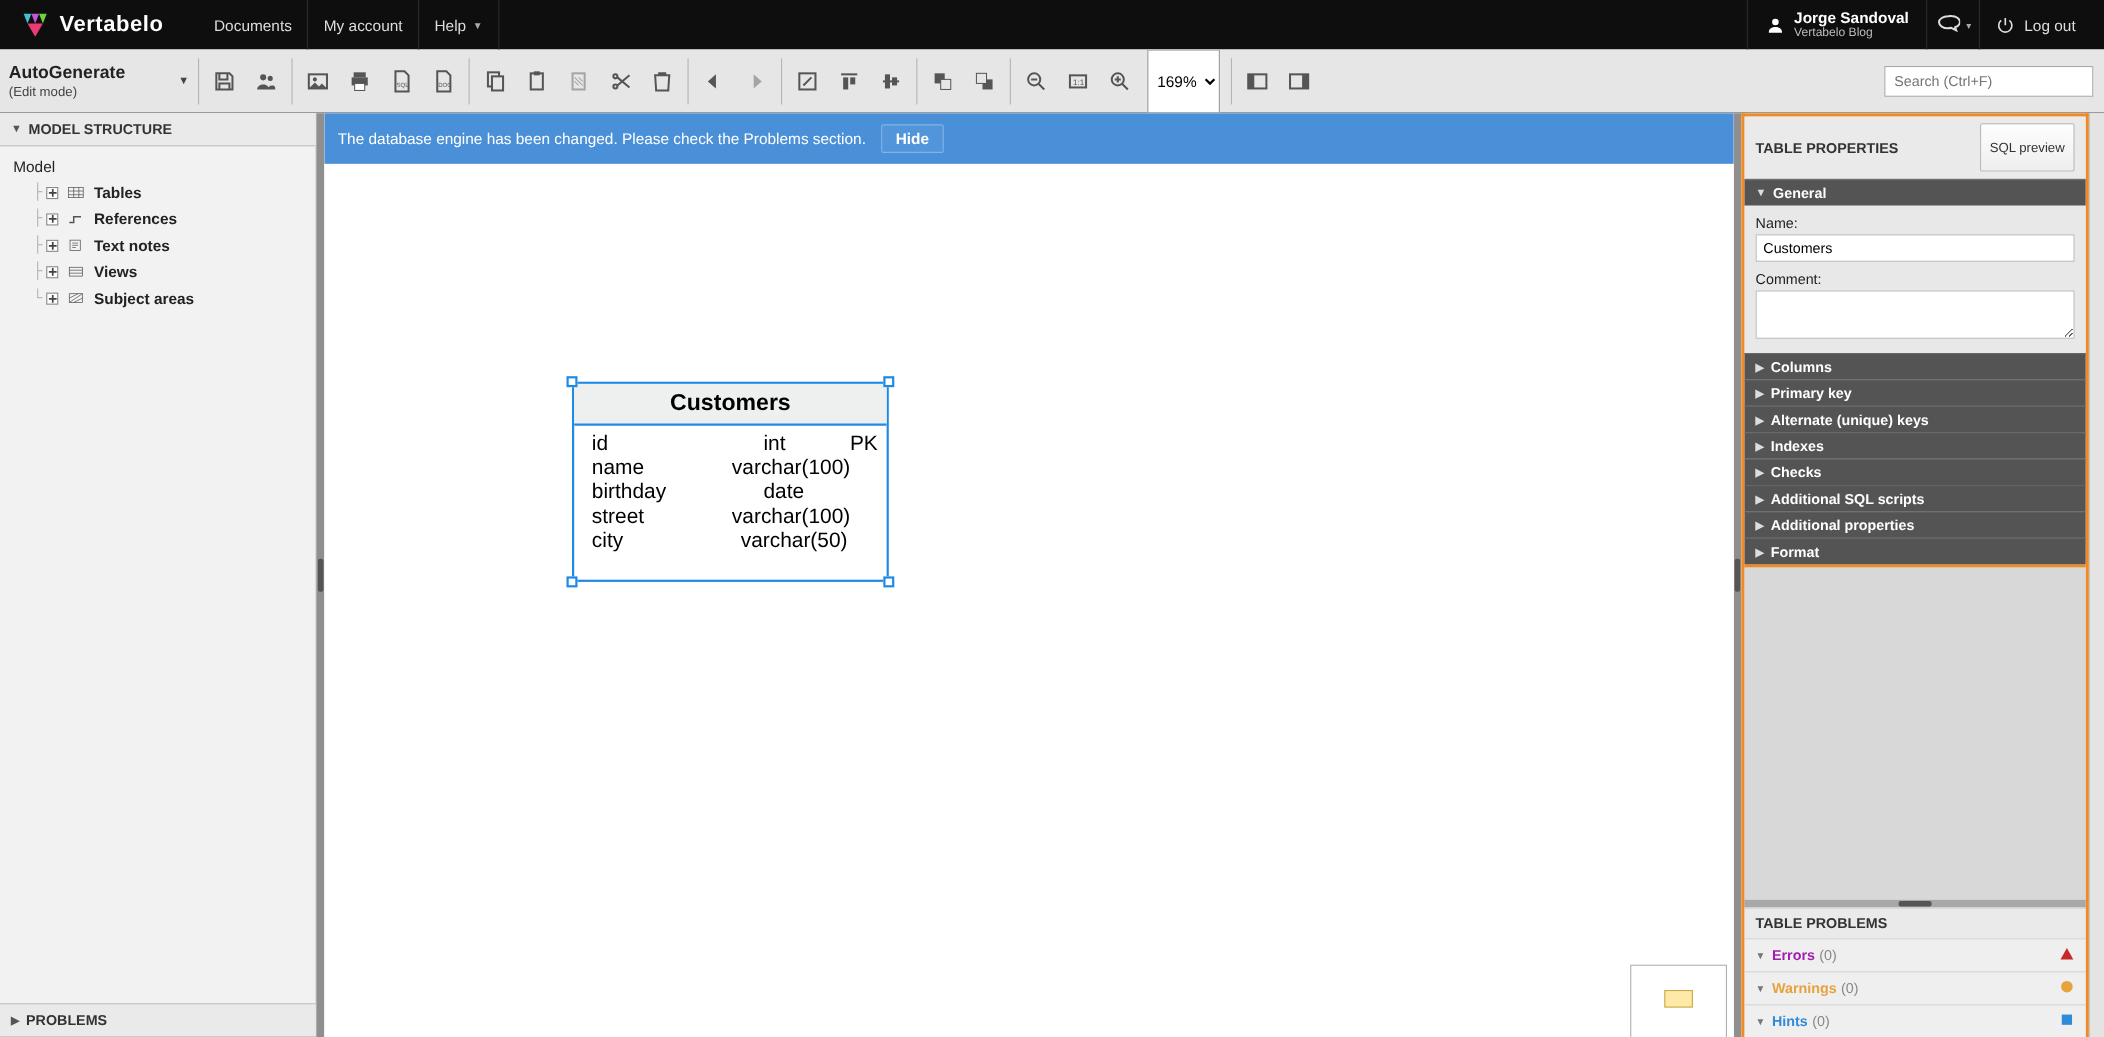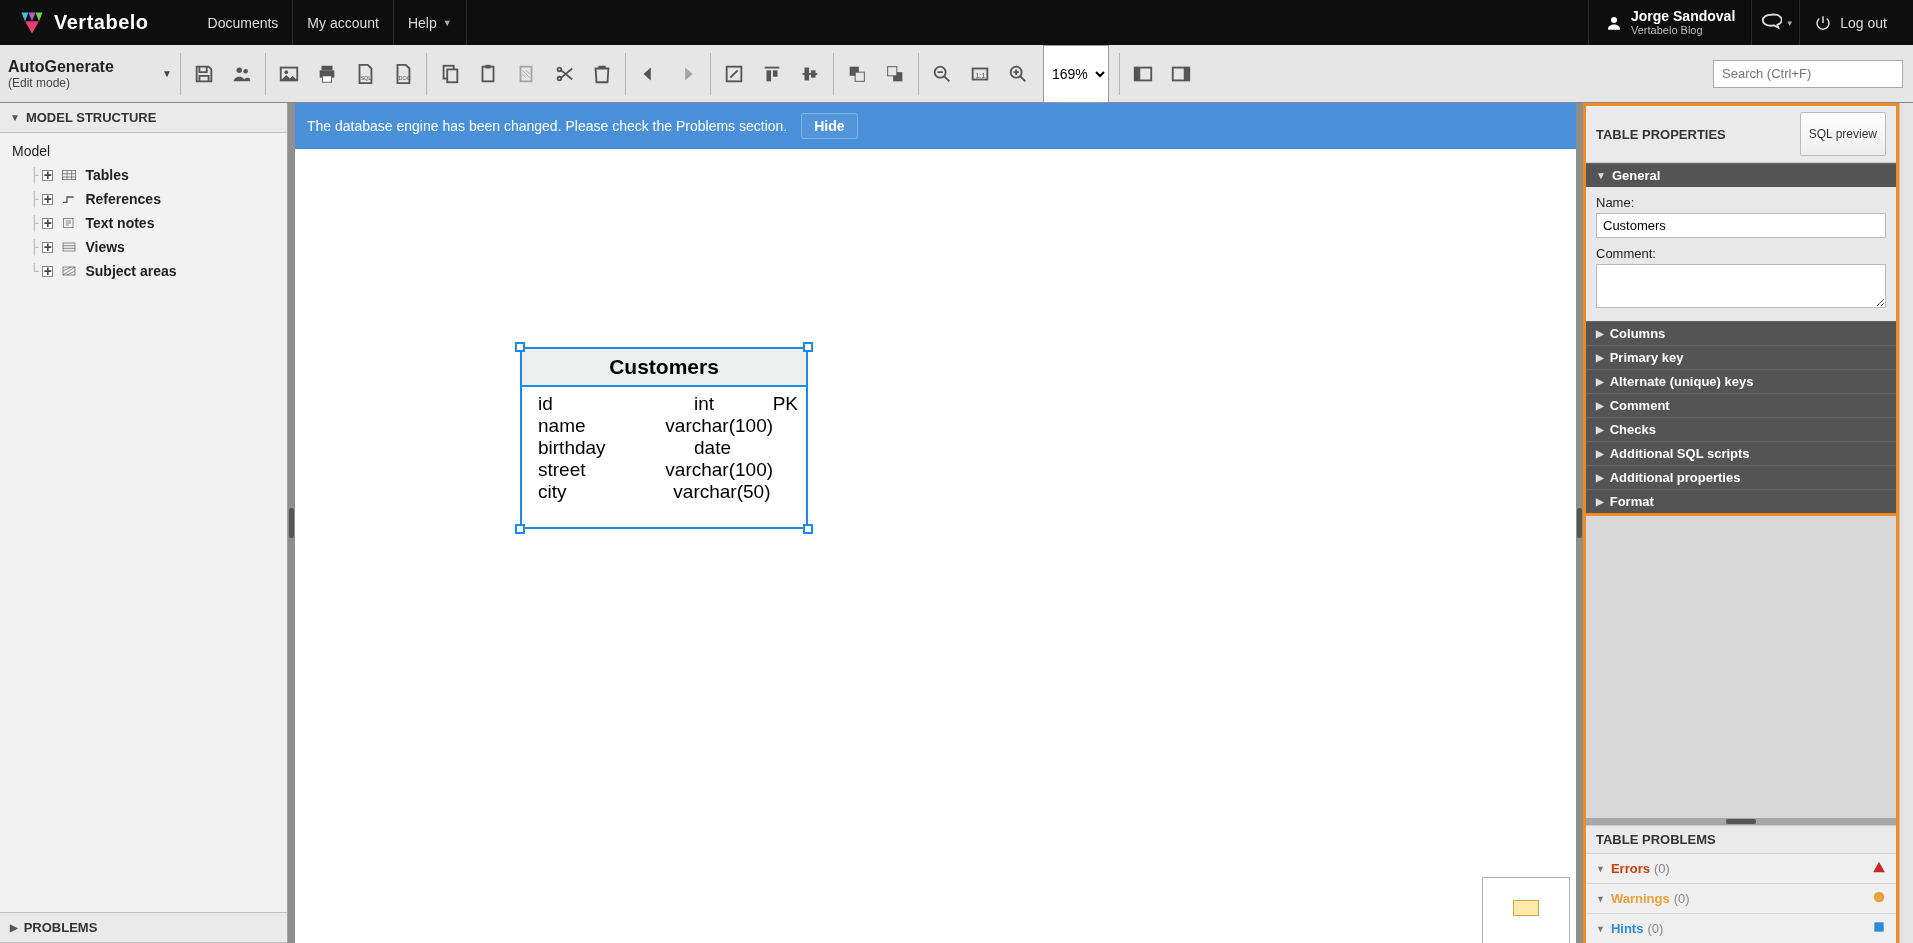--- a/index.html
+++ b/index.html
@@ -1,19 +1,19 @@
 <!DOCTYPE html>
 <html><head>
 <meta charset="utf-8">
 <style>
 * { box-sizing: border-box; margin: 0; padding: 0; }
 html, body { width: 100%; height: 100%; font-family: Arial, Helvetica, sans-serif; font-size: 13px; overflow: hidden; background: #fff; }
 
 
-.topbar { background: #0e0e0e; height: 45px; display: flex; align-items: center; color: #fff; padding: 0 12px 0 0; gap: 13px; }
+.topbar { background: #0e0e0e; height: 45px; display: flex; align-items: center; color: #fff; padding: 0 12px 0 0; }
 .logo { display: flex; align-items: center; padding: 0 18px; height: 100%; cursor: pointer; }
 .logo svg { width: 28px; height: 28px; margin-right: 8px; }
 .logo-text { font-size: 20px; font-weight: bold; letter-spacing: 0.5px; }
 .topnav { display: flex; margin-left: 14px; height: 100%; }
 .topnav-item { display: flex; align-items: center; padding: 0 14px; color: #ddd; font-size: 14px; border-right: 1px solid #2a2a2a; cursor: pointer; }
 .caret-down { font-size: 9px; margin-left: 6px; color: #aaa; }
 .topbar-right { margin-left: auto; display: flex; align-items: flex-start; height: 100%; }
 .user-block { display: flex; align-items: center; padding: 0 16px; border-left: 1px solid #2a2a2a; height: 100%; cursor: pointer; }
 .user-lines { margin-left: 8px; line-height: 1.1; }
 .user-name { font-weight: bold; font-size: 14px; color: #fff; }
@@ -90,21 +90,21 @@
 .text-input { width: 100%; padding: 4px 6px; border: 1px solid #bbb; font-size: 13px; background: #fff; margin-bottom: 8px; }
 .textarea { width: 100%; height: 44px; border: 1px solid #bbb; background: #fff; resize: both; }
 .right-panel .filler { flex: 1; background: #d8d8d8; }
 .h-splitter { height: 7px; background: #a8a8a8; display: flex; align-items: center; justify-content: center; cursor: row-resize; }
 .h-splitter .knob { width: 30px; height: 5px; background: #555; border-radius: 2px; }
 .problems-head { background: #eaeaea; padding: 6px 10px; font-weight: bold; font-size: 13px; color: #333; border-top: 1px solid #ccc; }
 .prob-row { display: flex; align-items: center; padding: 6px 10px; border-top: 1px solid #d5d5d5; font-size: 13px; background: #efefef; cursor: pointer; }
 .prob-row .toggle { font-size: 9px; margin-right: 6px; color: #777; }
 .prob-row .count { color: #888; margin-left: 4px; }
 .prob-row .badge { margin-left: auto; }
-.err-txt { color: #c2410c; font-weight: bold; } .warn-txt { color: #e8a23b; font-weight: bold; } .hint-txt { color: #2e8bd8; font-weight: bold; }
+.err-txt { color: #a21caf; font-weight: bold; } .warn-txt { color: #e8a23b; font-weight: bold; } .hint-txt { color: #2e8bd8; font-weight: bold; }
 .right-scroll { width: 14px; background: #e4e4e4; border-left: 1px solid #c4c4c4; }
 
 
 svg { fill: currentColor; }
 </style>
 </head>
 <body>
 
 <div class="topbar">
   <div class="logo">
@@ -500,21 +500,21 @@
       <div class="acc-item">
             <span class="chev">▶</span>
             <span>Primary key</span>
           </div>
       <div class="acc-item">
             <span class="chev">▶</span>
             <span>Alternate (unique) keys</span>
           </div>
       <div class="acc-item">
             <span class="chev">▶</span>
-            <span>Comment</span>
+            <span>Indexes</span>
           </div>
       <div class="acc-item">
             <span class="chev">▶</span>
             <span>Checks</span>
           </div>
       <div class="acc-item">
             <span class="chev">▶</span>
             <span>Additional SQL scripts</span>
           </div>
       <div class="acc-item">

